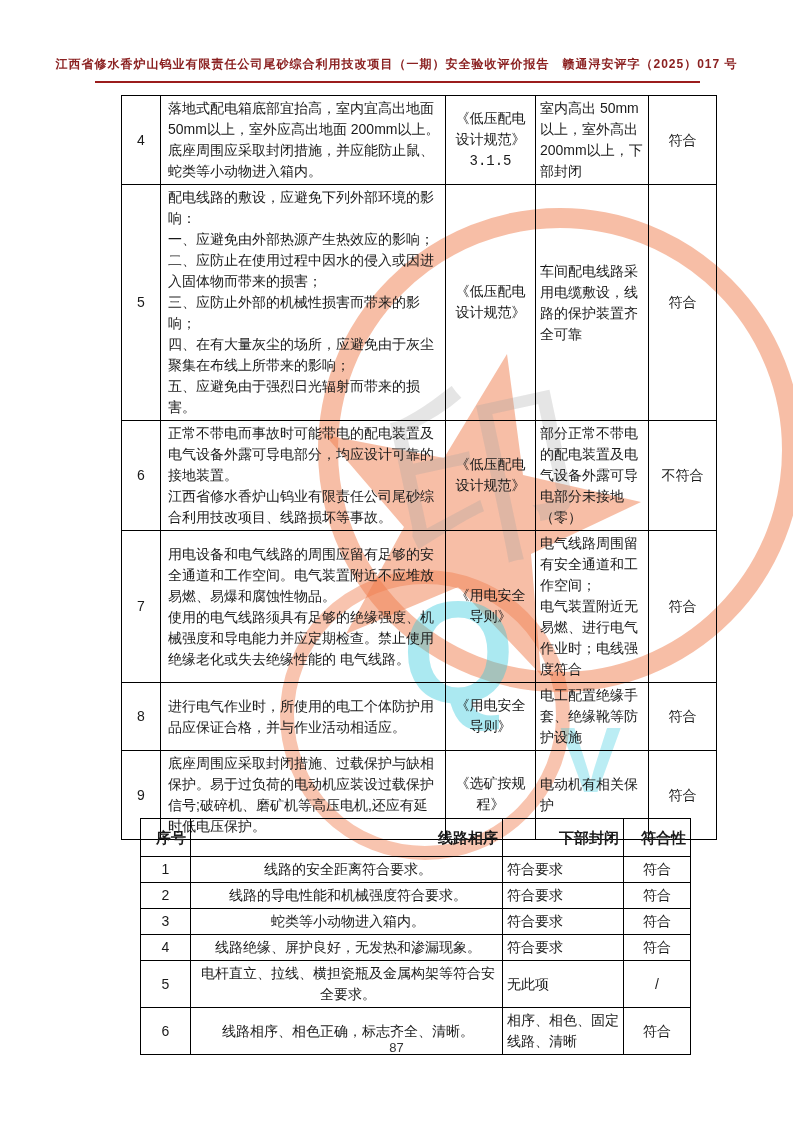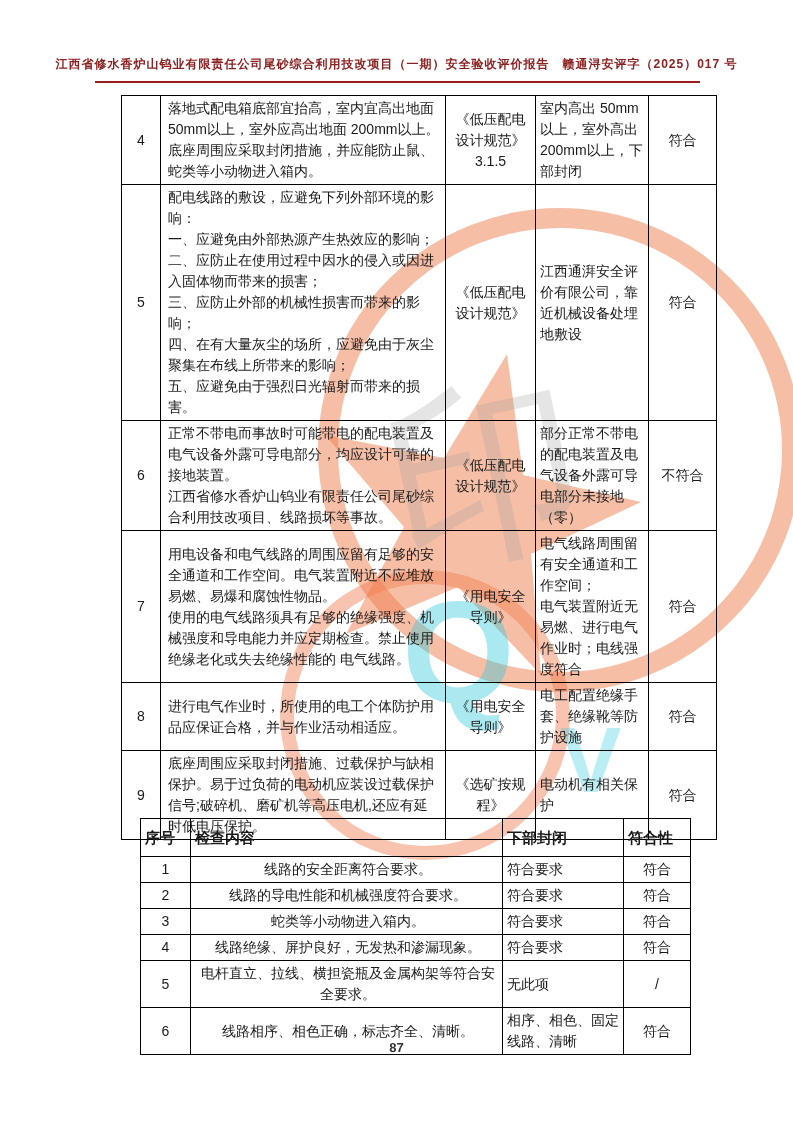--- a/index.html
+++ b/index.html
@@ -36,37 +36,37 @@
     font-size:14px;line-height:21px;
     vertical-align:middle;
     padding:2px 4px;
     overflow:hidden;
     background:transparent;
   }
   .t1{position:absolute;left:121px;top:95px;width:595px;}
   .t2{position:absolute;left:140px;top:818px;width:550px;}
   .c-num{text-align:center;}
   .c-content{text-align:left;white-space:pre-line;padding-left:7px;padding-right:4px;}
-  .c-basis{text-align:center;white-space:pre-line;}
+  .c-basis{text-align:center;white-space:pre-line;font-family:Liberation Mono, monospace;}
   .c-actual{text-align:left;white-space:pre-line;}
   .c-result{text-align:center;}
-  .t2 th{font-size:15px;font-weight:bold;text-align:left;}
+  .t2 th{font-size:15px;font-weight:bold;text-align:right;}
   .t2 .c-content{white-space:normal;text-align:center;}
   .r4{height:88px;} .r5{height:215px;} .r6{height:100px;}
   .r7{height:142px;} .r8{height:62px;} .r9{height:86px;}
   .h2{height:38px;}
   .s1{height:22px;} .s2{height:22px;} .s3{height:23px;}
   .s4{height:22px;} .s5{height:43px;} .s6{height:43px;}
   .tbl-title{
     position:absolute;top:790px;left:0;width:100%;
     text-align:center;font-size:16px;font-weight:bold;color:#000;
   }
   .pageno{
     position:absolute;top:1040px;left:0;width:100%;
-    text-align:center;font-size:13px;color:#333;font-weight:bold;
+    text-align:center;font-size:13px;color:#333;
   }
 </style>
 </head>
 <body>
 
 <div class="page">
 
   <div class="watermark">
     <svg width="793" height="1122" viewBox="0 0 793 1122">
       <circle cx="560" cy="450" r="232" fill="none" stroke="rgba(240,125,78,0.50)" stroke-width="20"></circle>
@@ -104,21 +104,21 @@
       <tr class="r5">
         <td class="c-num">5</td>
         <td class="c-content">配电线路的敷设，应避免下列外部环境的影响：
 一、应避免由外部热源产生热效应的影响；
 二、应防止在使用过程中因水的侵入或因进入固体物而带来的损害；
 三、应防止外部的机械性损害而带来的影响；
 四、在有大量灰尘的场所，应避免由于灰尘聚集在布线上所带来的影响；
 五、应避免由于强烈日光辐射而带来的损害。</td>
         <td class="c-basis">《低压配电
 设计规范》</td>
-        <td class="c-actual">江西通湃安全评价有限公司，靠近机械设备处埋地敷设</td>
+        <td class="c-actual">车间配电线路采用电缆敷设，线路的保护装置齐全可靠</td>
         <td class="c-result">符合</td>
       </tr>
       <tr class="r6">
         <td class="c-num">6</td>
         <td class="c-content">正常不带电而事故时可能带电的配电装置及电气设备外露可导电部分，均应设计可靠的接地装置。
 江西省修水香炉山钨业有限责任公司尾砂综合利用技改项目、线路损坏等事故。</td>
         <td class="c-basis">《低压配电
 设计规范》</td>
         <td class="c-actual">部分正常不带电的配电装置及电气设备外露可导电部分未接地（零）</td>
         <td class="c-result">不符合</td>
@@ -156,21 +156,21 @@
     <table class="t2">
       <colgroup>
           <col style="width:50px">
           <col style="width:312px">
           <col style="width:121px">
           <col style="width:67px">
         </colgroup>
       <tbody>
           <tr class="h2">
         <th>序号</th>
-        <th>检查内容</th>
+        <th>线路相序</th>
         <th>下部封闭</th>
         <th>符合性</th>
       </tr>
       <tr class="s1">
         <td class="c-num">1</td>
         <td class="c-content">线路的安全距离符合要求。</td>
         <td class="c-actual">符合要求</td>
         <td class="c-result">符合</td>
       </tr>
       <tr class="s2">

